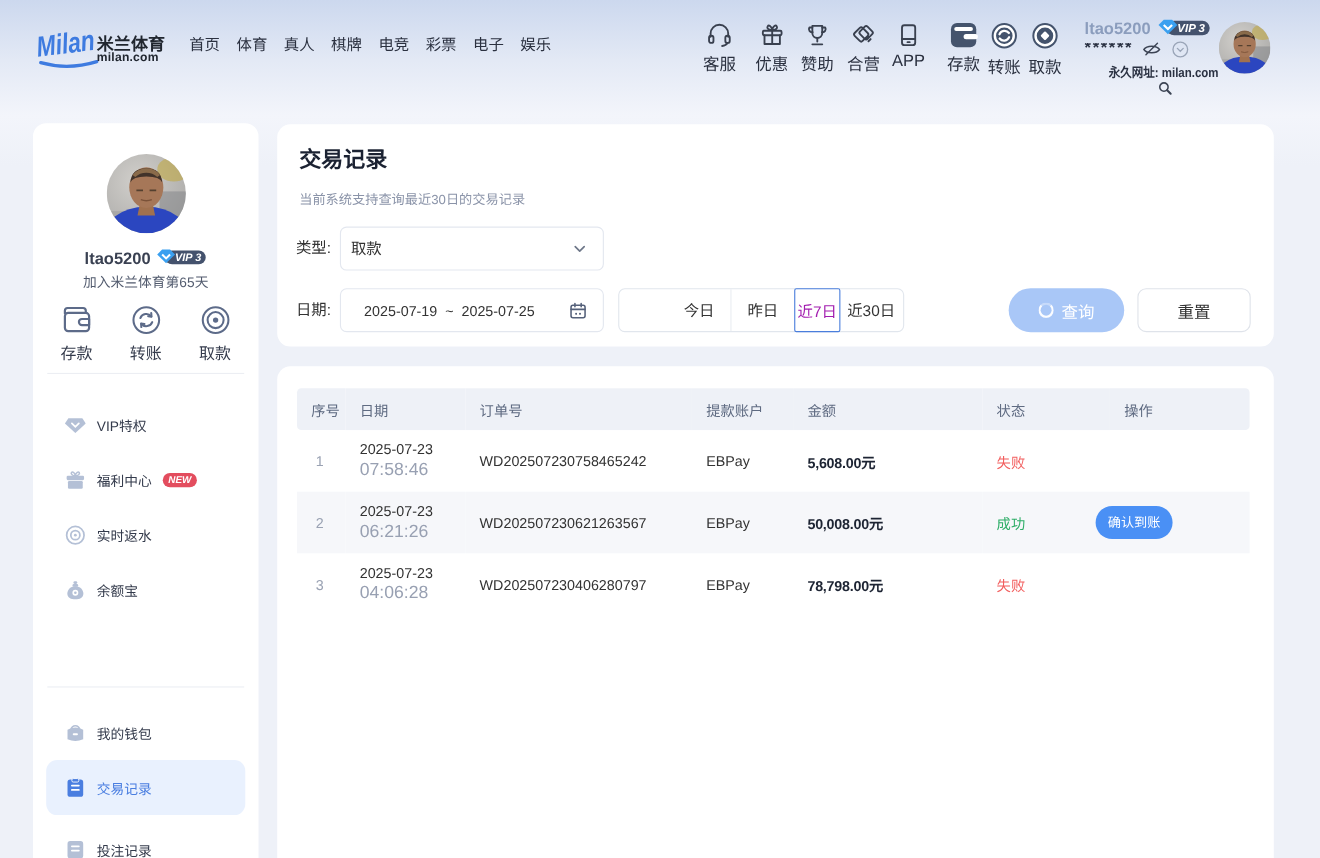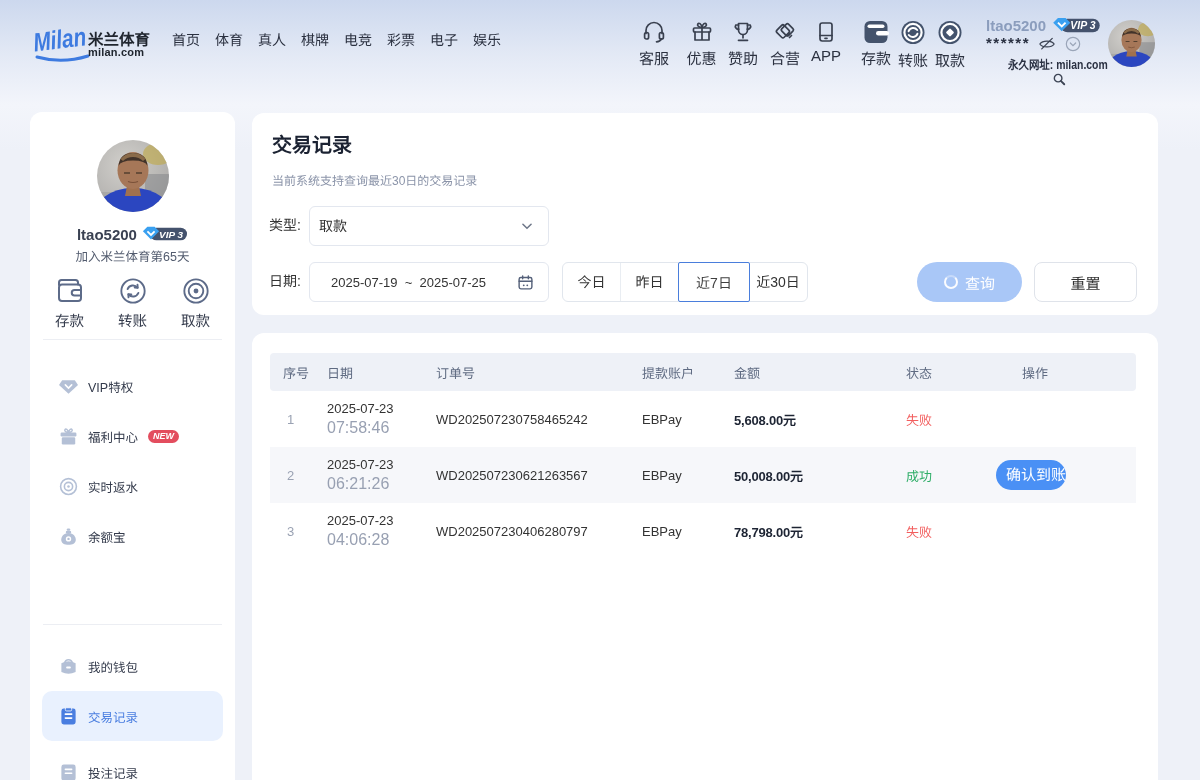--- a/index.html
+++ b/index.html
@@ -39,40 +39,40 @@
 .menu{position:absolute;left:0;top:249px;width:100%;}
 .mitem{height:50px;display:flex;align-items:center;padding-left:29px;font-size:12.5px;color:#343b4c;position:relative;}
 .mitem svg{margin-right:10px;flex:none;}
 .mitem.sel{background:#e9f1fe;border-radius:10px;margin:0 12px;padding-left:17px;color:#4a7ee0;}
 .newb{display:inline-block;margin-left:10px;background:#e34d5e;color:#fff;font-size:9px;font-weight:bold;font-style:italic;border-radius:7px;padding:2px 5px;line-height:1;}
 
 #title{left:20px;top:16px;font-size:20px;font-weight:bold;color:#1b2232;position:absolute;}
 #subtitle{left:20px;top:58px;font-size:12px;color:#8b94a9;position:absolute;}
 .flabel{position:absolute;left:17px;font-size:14px;color:#333;}
 .fbox{position:absolute;left:57px;width:240px;height:40px;border:1px solid #e3e7ef;border-radius:6px;background:#fff;display:flex;align-items:center;padding:0 14px;font-size:14px;color:#333;}
-#qgroup{position:absolute;left:310px;top:149px;height:40px;display:flex;border:1px solid #e1e6ed;border-radius:6px;background:#fff;}
+#qgroup{position:absolute;left:310px;top:149px;height:40px;display:flex;border:1px solid #e1e6ed;border-radius:6px;background:#fff;padding-left:44px;}
 #qgroup .qb{width:58px;height:38px;line-height:38px;text-align:center;font-size:14px;color:#333;border-right:1px solid #e9edf2;}
 #qgroup .qb:last-child{border-right:none;}
-#qgroup .qb.on{color:#404040;border:1px solid #4a7edc;border-radius:2px;margin:-1px;height:40px;line-height:40px;position:relative;z-index:2;background:#fff;width:72px;text-align:center;}
+#qgroup .qb.on{color:#a21caf;border:1px solid #4a7edc;border-radius:2px;margin:-1px;height:40px;line-height:40px;position:relative;z-index:2;background:#fff;width:42px;text-align:center;}
 #btnquery{position:absolute;left:665px;top:149px;width:105px;height:40px;border-radius:20px;background:#a9c7f7;color:#fff;font-size:15px;display:flex;align-items:center;justify-content:center;}
 #btnreset{position:absolute;left:782px;top:149px;width:103px;height:40px;border-radius:8px;background:#fff;border:1px solid #dfe3ea;color:#333;font-size:15px;display:flex;align-items:center;justify-content:center;}
 .spin{width:14px;height:14px;border:2px solid rgba(255,255,255,.95);border-top-color:rgba(255,255,255,.35);border-radius:50%;margin-right:7px;}
 
 #tbl{position:absolute;left:18px;top:20px;width:866px;border-collapse:collapse;table-layout:fixed;}
 #tbl th{background:#eef1f7;height:38px;font-size:13px;font-weight:normal;color:#5f6b82;text-align:left;padding:0 0 0 13px;}
 #tbl th:first-child{border-radius:4px 0 0 4px;}
 #tbl th:last-child{border-radius:0 4px 4px 0;}
 #tbl td{height:56px;font-size:13px;color:#333;padding:0 0 0 13px;vertical-align:middle;}
 #tbl tr.alt td{background:#f6f7fa;}
 #tbl td.seq{color:#9aa2b3;}
 .t2{font-size:16px;color:#98a0b2;margin-top:3px;}
 .amt{font-weight:bold;color:#1d2433;font-size:13px;letter-spacing:-.2px;}
 #tbl td.fail{color:#f25e5e;}
 #tbl td.ok{color:#2fae68;}
-.cbtn{display:inline-block;width:70px;height:30px;line-height:30px;border-radius:15px;background:#4a90f5;color:#fff;font-size:15px;text-align:right;}
+.cbtn{display:inline-block;width:70px;height:30px;line-height:30px;border-radius:15px;background:#4a90f5;color:#fff;font-size:12px;text-align:center;}
 </style>
 </head>
 <body>
 
 <div class="abs" id="logo">
   <svg width="140" height="50" viewBox="0 0 140 50">
     <text x="0" y="29" font-family="Liberation Sans" font-style="italic" font-weight="bold" font-size="26" textLength="53" lengthAdjust="spacingAndGlyphs" fill="#3e7be0" transform="rotate(-7 5 26)">Milan</text>
     <path d="M3 35 q25 7 51 -1" stroke="#3e7be0" stroke-width="3" fill="none" stroke-linecap="round"></path>
     <text x="54" y="23" font-size="15.5" font-weight="bold" fill="#20262f">米兰体育</text>
     <text x="54" y="33.5" font-size="11" font-weight="bold" fill="#20262f" letter-spacing=".2">milan.com</text>

